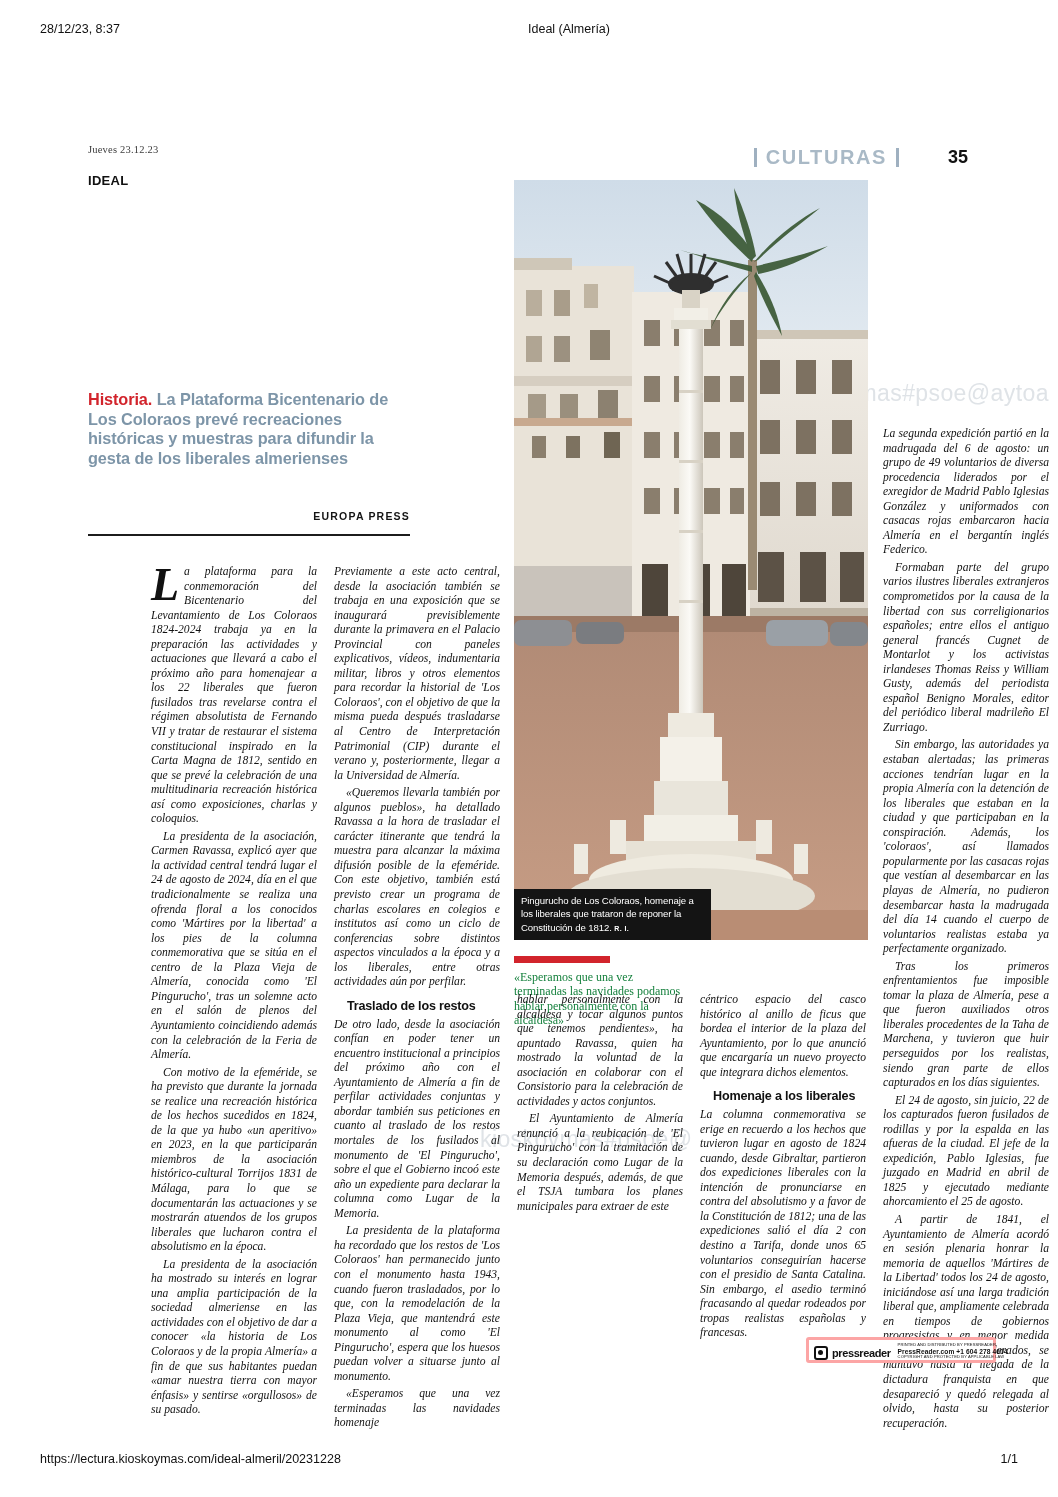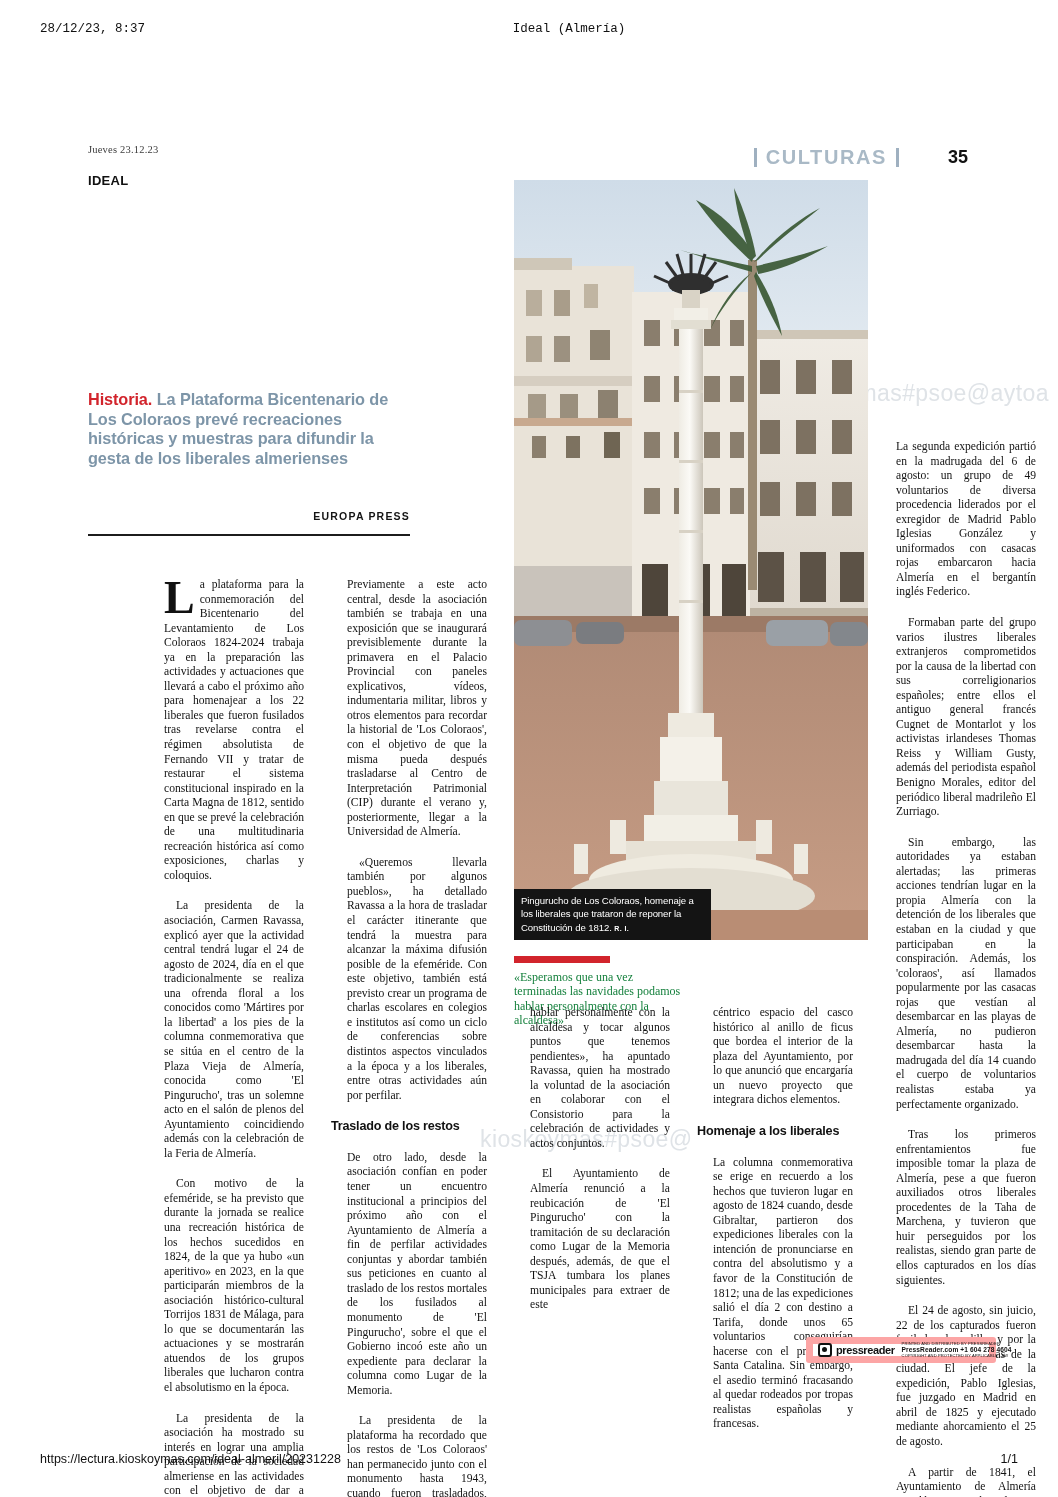--- a/index.html
+++ b/index.html
@@ -1,19 +1,19 @@
 <!DOCTYPE html>
 <html><head>
 <meta charset="utf-8">
 <style>
   html,body{margin:0;padding:0;background:#ffffff;}
   body{width:1058px;height:1497px;font-family:"Liberation Sans",sans-serif;color:#1a1a1a;overflow:hidden;position:relative;}
 
   
-  .print-head{position:absolute;top:22px;left:0;width:976px;height:20px;font-size:12.5px;color:#111;font-family:Liberation Mono, monospace;}
+  .print-head{position:absolute;top:22px;left:0;width:976px;height:20px;font-size:12.5px;color:#111;}
   .print-head .ph-left{position:absolute;left:40px;top:0;white-space:nowrap;}
   .print-head .ph-center{position:absolute;left:0;width:1058px;text-align:center;top:0;padding-left:40px;}
   .print-foot{position:absolute;top:1452px;left:0;width:1058px;height:20px;font-size:12.5px;color:#111;}
   .print-foot .pf-left{position:absolute;left:40px;top:0;white-space:nowrap;}
   .print-foot .pf-right{position:absolute;right:40px;top:0;white-space:nowrap;}
 
   
   .sheet{position:absolute;left:60px;top:118px;width:938px;height:1290px;background:#fff;}
 
   
@@ -39,23 +39,23 @@
   
   .wm{position:absolute;font-family:"Liberation Sans",sans-serif;font-size:23px;color:#dfe3e7;white-space:nowrap;
       pointer-events:none;letter-spacing:.4px;}
   .wm1{left:78px;top:262px;}
   .wm2{left:718px;top:262px;}
   .wm3{left:420px;top:1008px;}
 
   
   .col{position:absolute;font-family:"Liberation Serif",serif;font-size:11.6px;line-height:1.255;
        text-align:justify;color:#121212;hyphens:auto;-webkit-hyphens:auto;}
-  .col p{margin:16px;text-indent:12px;}
+  .col p{margin:3px;text-indent:12px;font-style:italic;}
   .col p.first{text-indent:0;}
-  .col h3{margin:9px 0 2px 0;font-family:"Liberation Sans",sans-serif;font-size:12.6px;font-weight:bold;
+  .col h3{margin:9px 0 2px 16px;font-family:"Liberation Sans",sans-serif;font-size:12.6px;font-weight:bold;
           color:#111;letter-spacing:-.2px;}
   .dropcap{float:left;font-family:"Liberation Serif",serif;font-size:46px;line-height:36px;font-weight:bold;
            padding:2px 5px 0 0;color:#111;}
 
   .c1{left:88px;top:444px;width:172px;height:724px;}
   .c2{left:271px;top:444px;width:172px;height:724px;}
   .c3a{left:454px;top:872px;width:172px;height:296px;}
   .c4a{left:637px;top:872px;width:172px;height:296px;}
   .c5{left:820px;top:306px;width:172px;height:862px;}
 
@@ -66,22 +66,22 @@
            font-family:"Liberation Sans",sans-serif;font-size:9.6px;line-height:1.44;padding:5px 6px 5px 7px;
            box-sizing:border-box;letter-spacing:-.1px;}
   .caption .credit{font-size:7px;font-weight:bold;letter-spacing:.4px;}
 
   
   .pullquote{position:absolute;left:454px;top:838px;width:172px;}
   .pullquote .qbar{width:96px;height:7px;background:#d2242c;margin-bottom:7px;}
   .pullquote .qtext{font-family:Liberation Serif, serif;font-size:12px;line-height:1.19;color:#15803d;}
 
   
-  .prbadge{position:absolute;left:806px;top:1337px;width:190px;height:26px;border:7px solid #fca5a5;
-           border-radius:3px;background:#fff;display:flex;align-items:center;box-sizing:border-box;padding:0 5px;}
+  .prbadge{position:absolute;left:806px;top:1337px;width:190px;height:26px;border:3px solid #fca5a5;
+           border-radius:3px;background:#fff;display:flex;align-items:flex-end;box-sizing:border-box;padding:0 5px;}
   .prbadge .prlogo{display:flex;align-items:center;gap:4px;}
   .prbadge .prmark{width:14px;height:14px;border:2.3px solid #111;border-radius:3px;position:relative;box-sizing:border-box;}
   .prbadge .prmark:after{content:"";position:absolute;left:2px;top:2px;width:5px;height:5px;background:#111;border-radius:50%;}
   .prbadge .prname{font-size:11px;font-weight:bold;letter-spacing:-.4px;color:#111;}
   .prbadge .prlines{margin-left:7px;line-height:1.12;}
   .prbadge .prlines div{font-size:4.1px;color:#111;letter-spacing:.1px;white-space:nowrap;}
   .prbadge .prlines .big{font-size:6.6px;font-weight:bold;}
 </style>
 </head>
 <body>

